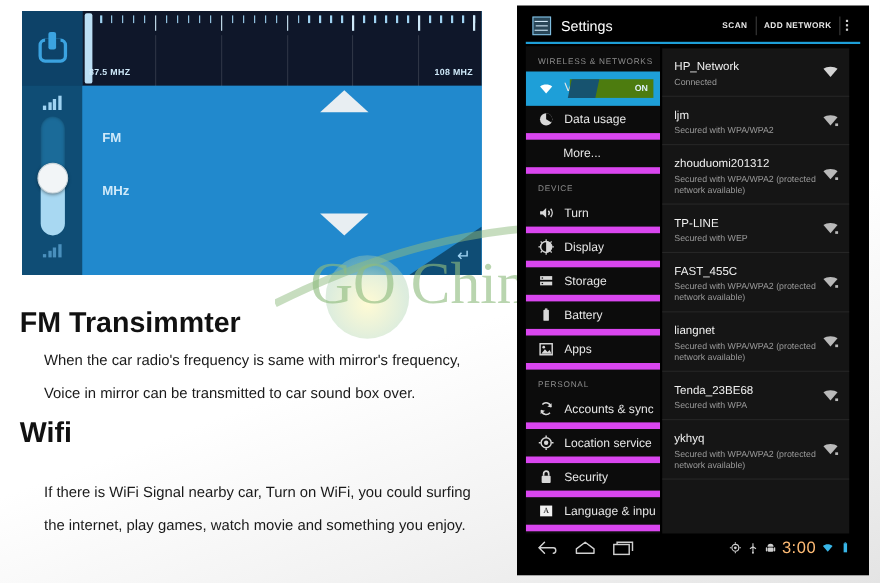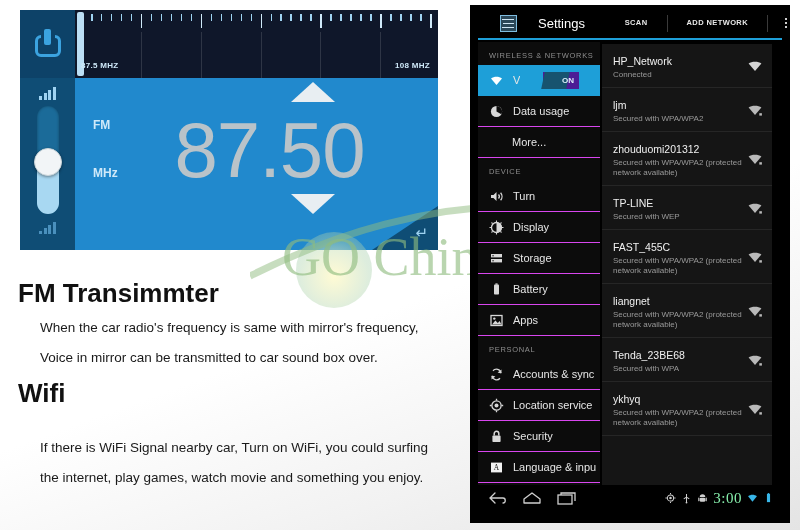--- a/index.html
+++ b/index.html
@@ -144,22 +144,22 @@
     pointer-events:none;
   }
 
   
   .tablet {
     position:absolute; left:470px; top:5px;
     width:320px; height:518px;
     background:#000; overflow:hidden;
   }
   .sysbar {
-    position:absolute; left:24px; top:3px; width:304px; height:30px;
-    background:#000; display:flex; align-items:center; padding:0 6px;gap:12px;
+    position:absolute; left:8px; top:3px; width:304px; height:30px;
+    background:#000; display:flex; align-items:center; padding:0 6px;
   }
   .set-icon { width:17px; height:17px; position:relative; flex:0 0 auto; }
   .set-icon .bx { position:absolute; inset:0; border:1px solid #7fbde0; background:#2a4758; }
   .set-icon .ln { position:absolute; height:1.5px; background:#cfe6f5; }
   .set-icon .ln:nth-child(2){ left:2px; top:4px; width:12px; }
   .set-icon .ln:nth-child(3){ left:3px; top:8px; width:11px; }
   .set-icon .ln:nth-child(4){ left:2px; top:12px; width:12px; }
   .set-title { color:#fff; font-size:13px; margin-left:9px; flex:1; }
   .tb-btn {
     color:#e8e8e8; font-size:7.5px; font-weight:bold; letter-spacing:.4px;
@@ -173,30 +173,30 @@
   .side {
     position:absolute; left:8px; top:37px; width:122px; height:448px;
     background:#0c0c0c; overflow:hidden;
   }
   .grp-hdr {
     color:#8d8d8d; font-size:7.5px; font-weight:normal; letter-spacing:.7px;
     padding:9px 0 5px 11px;
   }
   .side-row {
     height:31px; display:flex; align-items:center; padding-left:11px;
-    border-bottom:1px solid #d946ef; color:#e6e6e6; font-size:11px;
+    border-bottom:6px solid #d946ef; color:#e6e6e6; font-size:11px;
     white-space:nowrap; overflow:hidden;
   }
   .side-row.sel { background:#1e9fd8; border-bottom:1px solid #1e9fd8; }
   .side-row.indent { padding-left:34px; }
   .si { width:15px; flex:0 0 15px; margin-right:9px; position:relative; height:15px; }
   .side-lab { overflow:hidden; }
   .toggle {
-    margin-left:auto; margin-right:21px; width:36px; height:17px;
-    background:#4c1d95; position:relative; flex:0 0 auto;
+    margin-left:auto; margin-right:6px; width:76px; height:17px;
+    background:#4d7c0f; position:relative; flex:0 0 auto;
   }
   .toggle .knob {
     position:absolute; left:0; top:0; width:25px; height:17px; background:#17536f;
     transform:skewX(-12deg);
   }
   .toggle .on-t {
     position:absolute; right:5px; top:0; line-height:17px;
     font-size:8px; font-weight:bold; color:#dff1fb;
   }
 
@@ -209,21 +209,21 @@
   .net-name { color:#f0f0f0; font-size:10.5px; line-height:13px; }
   .net-sub { color:#9a9a9a; font-size:8px; line-height:10px; margin-top:1px; }
   .wifi-ico { width:17px; flex:0 0 17px; margin-left:4px; align-self:center; position:relative; height:13px; }
 
   .navbar {
     position:absolute; left:8px; bottom:12px; width:304px; height:26px;
     background:#000; display:flex; align-items:center; padding:0 8px;
   }
   .nav-g { width:24px; height:16px; margin-right:10px; position:relative; }
   .status-right { margin-left:auto; display:flex; align-items:center; gap:5px; }
-  .sclock { color:#86efac; font-size:15px; letter-spacing:.5px;font-family:Liberation Serif, serif; }
+  .sclock { color:#fdba74; font-size:15px; letter-spacing:.5px; }
   .sico { width:11px; height:12px; position:relative; }
 </style>
 </head>
 <body>
 
 <div id="page">
 
   <div class="fm-panel">
 
     <div class="fm-sidebar">
@@ -301,21 +301,20 @@
         </div>
       <div class="tune-ind"></div>
       <span class="scale-label left">87.5 MHZ</span>
       <span class="scale-label right">108 MHZ</span>
     </div>
 
     <div class="fm-main">
       <span class="fm-lab fm">FM</span>
       <span class="fm-lab mhz">MHz</span>
       <div class="arrow up"></div>
-      <div class="fm-freq">87.50</div>
       <div class="arrow down"></div>
       <div class="fm-return">
         <span class="ret-glyph">↵</span>
       </div>
     </div>
   </div>
 
   <div class="wm-circle"></div>
   <svg class="wm-swoosh" viewBox="0 0 300 100">
     <path d="M0,80 C80,40 180,5 300,10" stroke="#8fbc7f" stroke-width="7" fill="none" opacity="0.5"></path>

